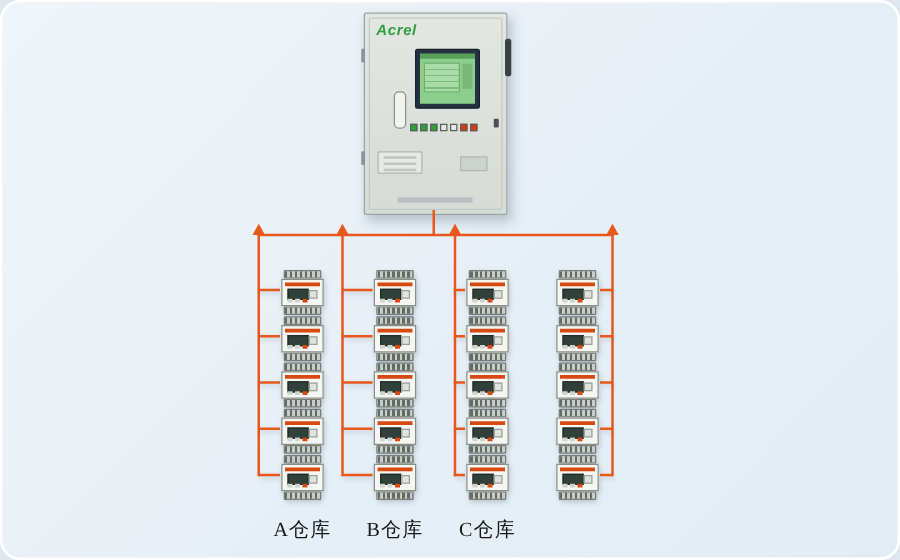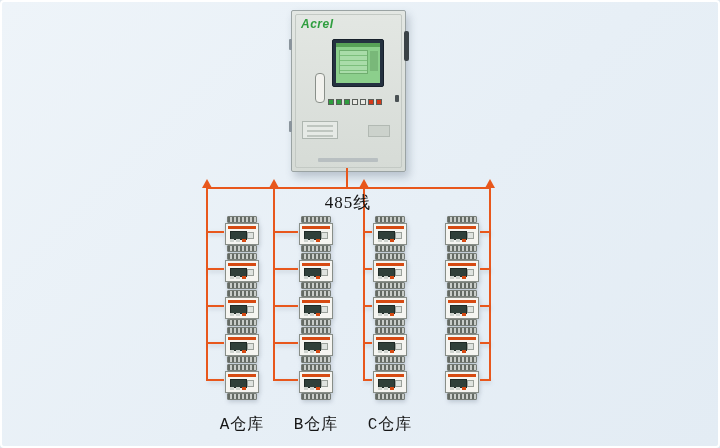--- a/index.html
+++ b/index.html
@@ -1,19 +1,19 @@
 <!DOCTYPE html>
 <html><head>
 <meta charset="utf-8">
 <style>
   html,body{margin:0;padding:0;background:#dfe7ee;font-family:"Liberation Sans","DejaVu Sans",sans-serif;}
   .canvas{
     position:relative;width:720px;height:448px;overflow:hidden;
     background:linear-gradient(135deg,#eef4f9 0%,#e7eff6 55%,#e3ecf4 100%);
-    border:2px solid #ffffff;border-radius:4px;box-sizing:border-box;
+    border:2px solid #ffffff;border-radius:16px;box-sizing:border-box;
     --line:#e8571c;
   }
 
   
   .cabinet{
     position:absolute;left:289px;top:8px;width:113px;height:160px;
     background:linear-gradient(180deg,#e3e7e3,#d6dbd6);
     border:1px solid #9aa3a3;border-radius:2px;
     box-shadow:3px 5px 9px rgba(60,80,100,.28);
   }
@@ -74,21 +74,21 @@
   .dev-body{position:relative;height:20px;margin:0 1px;background:#f5f5f1;border:1px solid #888e88;}
   .dev-stripe{position:absolute;left:2px;right:2px;top:2px;height:3px;background:#d64a12;}
   .dev-screen{position:absolute;left:4px;top:7px;width:15px;height:7px;background:#30403a;border:1px solid #1f2a26;}
   .dev-btns{position:absolute;left:4px;bottom:2px;width:4px;height:3px;background:#cfd4cf;
     box-shadow:6px 0 0 #cfd4cf,12px 0 0 #d64a12;}
   .dev-dot{position:absolute;right:4px;top:8px;width:5px;height:5px;background:#dfe3df;border:1px solid #9aa09a;}
 
   
   .wh-label{
     position:absolute;top:412px;width:80px;text-align:center;
-    font-family:Liberation Mono, monospace;font-size:16px;color:#161616;letter-spacing:1px;
+    font-family:Liberation Serif, serif;font-size:16px;color:#161616;letter-spacing:1px;
   }
 </style>
 </head>
 <body>
 
 <div class="canvas">
 
   <div class="cabinet">
     <div class="cabinet-door"></div>
     <div class="hinge" style="top:28px"></div>
@@ -128,21 +128,20 @@
   <div class="arrow-up" style="left:200px;top:177px"></div>
   <div class="arrow-up" style="left:267px;top:177px"></div>
   <div class="arrow-up" style="left:357px;top:177px"></div>
   <div class="arrow-up" style="left:483px;top:177px"></div>
 
   <div class="v-line" style="left:204px;top:186px;height:193px"></div>
   <div class="v-line" style="left:271px;top:186px;height:193px"></div>
   <div class="v-line" style="left:361px;top:186px;height:193px"></div>
   <div class="v-line" style="left:487px;top:186px;height:193px"></div>
 
-  <div class="bus-label">485线</div>
 
   <div class="device-column stub-left" style="left:222px;--stubw:17px">
       <div class="device" style="top: 0px;">
         <div class="stub"></div>
         <div class="term"></div>
         <div class="dev-body">
           <div class="dev-stripe"></div>
           <div class="dev-screen"></div>
           <div class="dev-dot"></div>
           <div class="dev-btns"></div>

